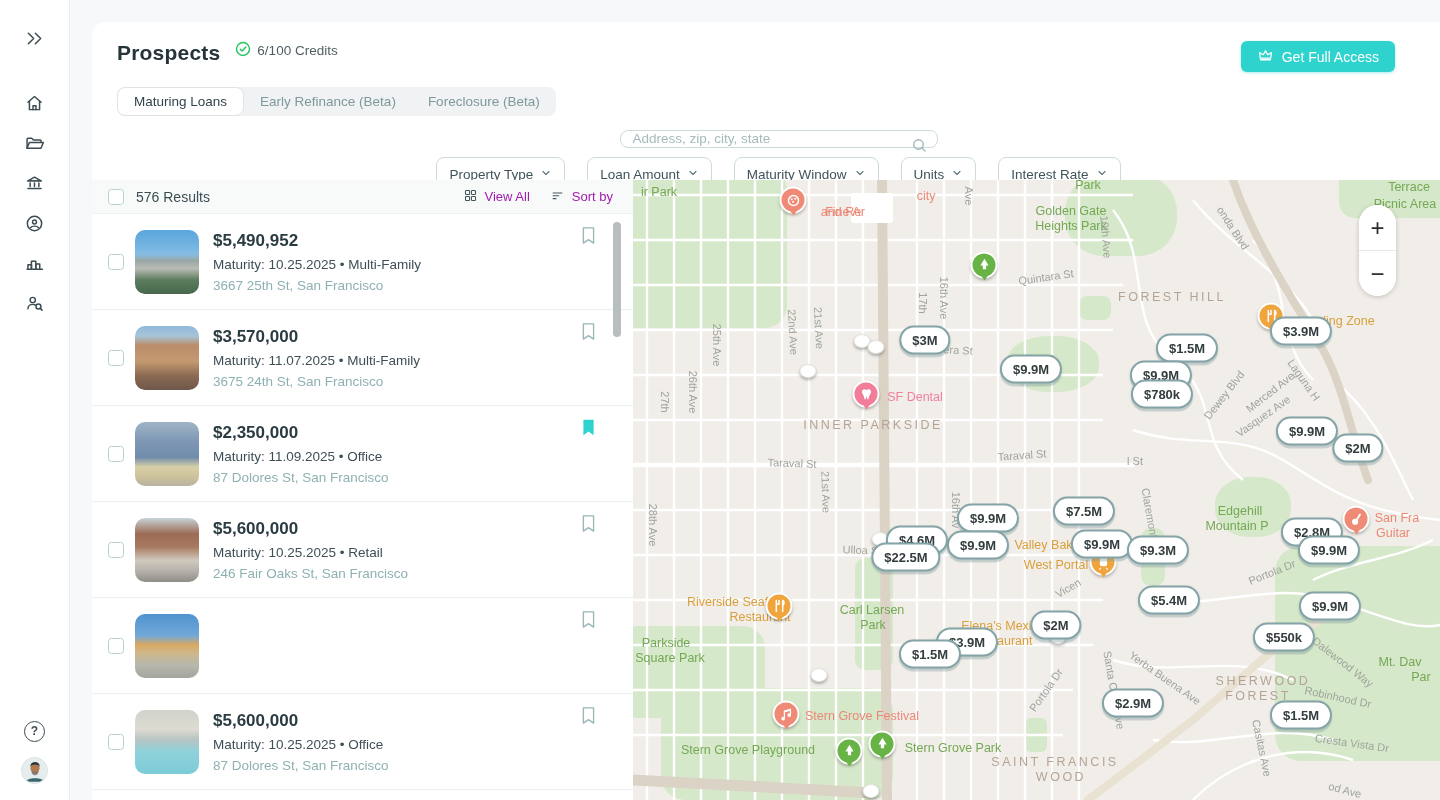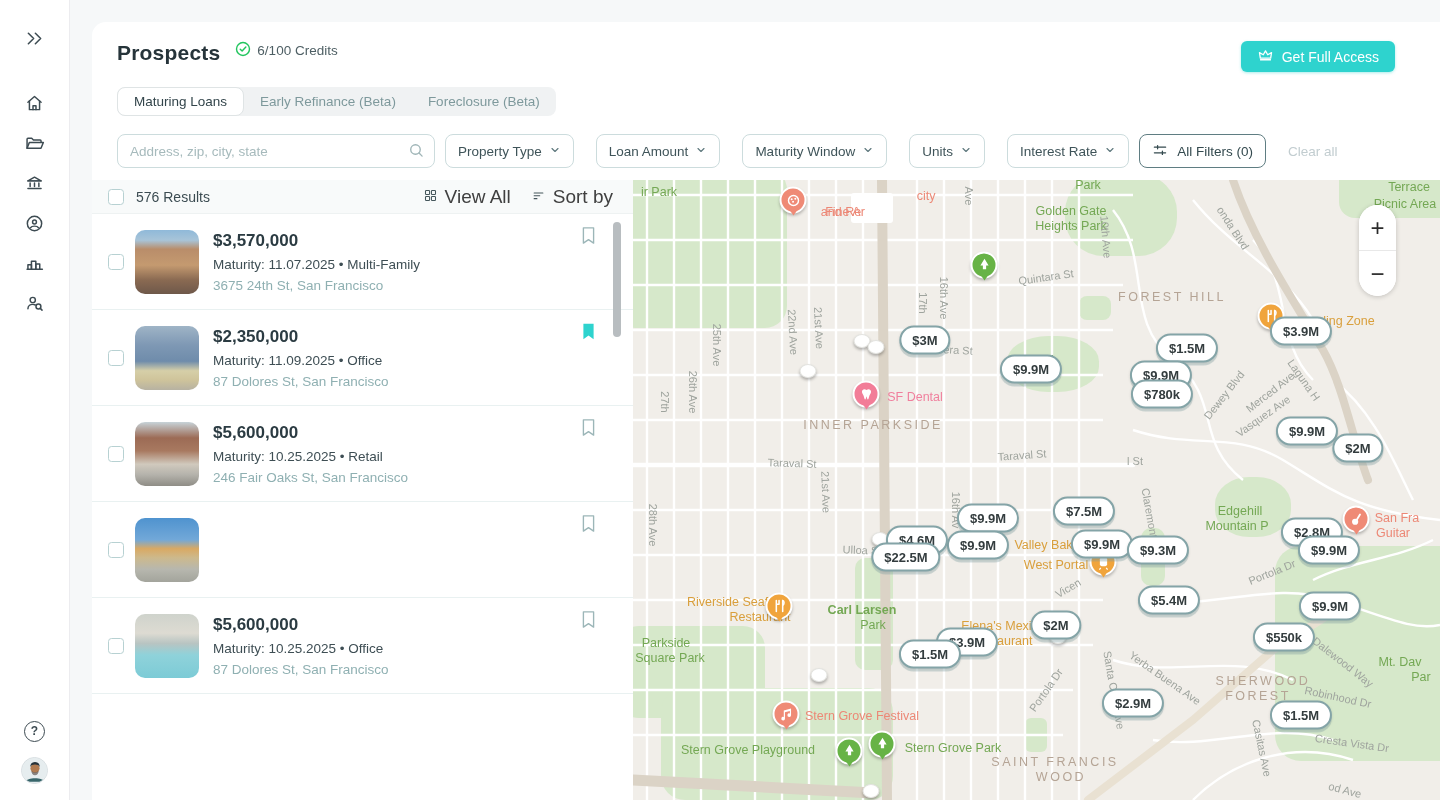--- a/index.html
+++ b/index.html
@@ -21,37 +21,37 @@
   .hdr { display:flex; align-items:flex-start; padding:19px 0 0 25px; position:relative; height:52px; }
   .page-title { font-size:21px; font-weight:bold; color:#26343a; letter-spacing:.2px; }
   .credits { display:flex; align-items:center; gap:6px; margin-left:15px; font-size:13.5px; color:#4e5f64; }
   .btn-access { position:absolute; right:45px; top:19px; height:31px; display:flex; align-items:center; gap:8px; background:#2ed3ce; color:#fff; border:none; border-radius:6px; padding:0 16px; font-size:14px; font-weight:500; font-family:inherit; cursor:pointer; box-shadow:0 1px 3px rgba(46,211,206,.4); }
 
   .tabs-row { margin:13px 0 0 25px; }
   .tab-strip { display:inline-flex; background:#f0f2f3; border-radius:8px; }
   .tab { height:29px; padding:0 16px; font-size:13.5px; font-family:inherit; background:transparent; border:none; border-radius:8px; color:#7e999c; cursor:pointer; }
   .tab.active { background:#fff; border:1px solid #dfe4e5; color:#33454b; font-weight:500; }
 
-  .filters { display:flex; align-items:center; gap:10px; margin:13px 0 0 25px; height:44px; }
+  .filters { display:flex; align-items:center; gap:10px; margin:13px 0 0 25px; height:44px;flex-direction:column; }
   .search-wrap { position:relative; width:318px; height:34px; }
   .search-input { width:100%; height:100%; border:1px solid #ccdcdd; border-radius:8px; padding:0 34px 0 12px; font-size:13.5px; font-family:inherit; color:#36494e; outline:none; }
   .search-input::placeholder { color:#a6babc; }
   .search-ic { position:absolute; right:10px; top:8px; }
   .drop { height:34px; display:flex; align-items:center; gap:7px; background:#fff; border:1px solid #ccdcdd; border-radius:8px; padding:0 12px; font-size:13.5px; font-family:inherit; color:#3f5459; cursor:pointer; white-space:nowrap; }
   .drop.strong { border-color:#5f7d82; color:#344a4f; font-weight:500; gap:9px; }
   .clear-all { margin-left:12px; font-size:13.5px; color:#c2cdd0; cursor:pointer; }
 
   
   .content { position:absolute; left:0; top:158px; right:0; bottom:0; display:flex; }
 
   .list-panel { width:541px; position:relative; background:#fff; flex:none; }
   .list-header { height:34px; display:flex; align-items:center; padding:0 20px 0 16px; background:#f8fafa; border-bottom:1px solid #eef2f2; font-size:14px; color:#3c4c52; }
   .count { margin-left:12px; font-weight:400; }
   .lh-right { margin-left:auto; display:flex; align-items:center; gap:20px; }
-  .lh-act { display:flex; align-items:center; gap:7px; font-size:19px; color:#404040; cursor:pointer; }
+  .lh-act { display:flex; align-items:center; gap:7px; font-size:13px; color:#a21caf; cursor:pointer; }
   .cb { width:16px; height:16px; border:1.5px solid #b7d1d2; border-radius:3.5px; background:#fff; flex:none; cursor:pointer; }
   .rows { position:absolute; top:34px; left:0; right:0; bottom:0; overflow:hidden; }
   .row { height:96px; display:flex; align-items:center; padding:0 16px; border-bottom:1px solid #e9f1f1; position:relative; cursor:pointer; background:#fff; }
   .thumb { width:64px; height:64px; border-radius:10px; margin-left:11px; flex:none; }
   .itxt { margin-left:14px; }
   .price { font-size:17px; font-weight:bold; color:#2b3b42; margin-bottom:6px; }
   .meta { font-size:13.5px; color:#3e4e54; margin-bottom:6px; }
   .addr { font-size:13.5px; color:#8fb0b2; }
   .bm { position:absolute; right:36px; top:12px; cursor:pointer; }
   .scrollthumb { position:absolute; right:12px; top:42px; width:8px; height:115px; background:#b8bdc0; border-radius:4px; cursor:pointer; }
@@ -286,20 +286,32 @@
             <span>
               <svg width="15" height="15" viewBox="0 0 24 24" fill="none" stroke="#45565b" stroke-width="1.7" stroke-linecap="round">
                   <path d="M5 8h14M5 12.5h9M5 17h4.5"></path>
                 </svg>
             </span>
             <span>Sort by</span>
           </span>
         </span>
       </div>
       <div class="rows">
+          <div class="row">
+            <span class="cb"></span>
+            <span class="thumb ph-1"></span>
+            <span class="itxt">
+              <div class="price">$5,490,952</div>
+              <div class="meta">Maturity: 10.25.2025 • Multi-Family</div>
+              <div class="addr">3667 25th St, San Francisco</div>
+            </span>
+            <span class="bm"><svg width="17" height="19" viewBox="0 0 20 22" fill="none" stroke="#9cb6b8" stroke-width="1.6" stroke-linejoin="round">
+                <path d="M4 2h12v18l-6-4.2L4 20z"></path>
+              </svg></span>
+          </div>
           <div class="row">
             <span class="cb"></span>
             <span class="thumb ph-2"></span>
             <span class="itxt">
               <div class="price">$3,570,000</div>
               <div class="meta">Maturity: 11.07.2025 • Multi-Family</div>
               <div class="addr">3675 24th St, San Francisco</div>
             </span>
             <span class="bm"><svg width="17" height="19" viewBox="0 0 20 22" fill="none" stroke="#9cb6b8" stroke-width="1.6" stroke-linejoin="round">
                 <path d="M4 2h12v18l-6-4.2L4 20z"></path>
@@ -426,21 +438,21 @@
       </div>
     <span class="ml park-lab" style="left: 26px; top: 12px;">ir Park</span>
         <span class="ml park-lab" style="left: 455px; top: 5px;">Park</span>
         <span class="ml park-lab" style="left: 438px; top: 31px;">Golden Gate</span>
         <span class="ml park-lab" style="left: 438px; top: 46px;">Heights Park</span>
         <span class="ml park-lab" style="left: 776px; top: 7px;">Terrace</span>
         <span class="ml park-lab" style="left: 772px; top: 24px;">Picnic Area</span>
         <span class="ml park-lab" style="left: 412px; top: 180px;">Hill</span>
         <span class="ml park-lab" style="left: 607px; top: 331px;">Edgehill</span>
         <span class="ml park-lab" style="left: 604px; top: 346px;">Mountain P</span>
-        <span class="ml park-lab" style="left: 229px; top: 430px; font-weight: bold;">Carl Larsen</span>
+        <span class="ml park-lab" style="left: 239px; top: 430px;">Carl Larsen</span>
         <span class="ml park-lab" style="left: 240px; top: 445px;">Park</span>
         <span class="ml park-lab" style="left: 33px; top: 463px;">Parkside</span>
         <span class="ml park-lab" style="left: 37px; top: 478px;">Square Park</span>
         <span class="ml park-lab" style="left: 115px; top: 570px;">Stern Grove Playground</span>
         <span class="ml park-lab" style="left: 320px; top: 568px;">Stern Grove Park</span>
         <span class="ml park-lab" style="left: 767px; top: 482px;">Mt. Dav</span>
         <span class="ml park-lab" style="left: 788px; top: 497px;">Par</span>
         <span class="ml poi-salmon" style="left: 212px; top: 32px;">Fine Ar</span>
         <span class="ml poi-salmon" style="left: 208px; top: 32px;">and Re</span>
         <span class="ml poi-salmon" style="left: 293px; top: 16px;">city</span>

